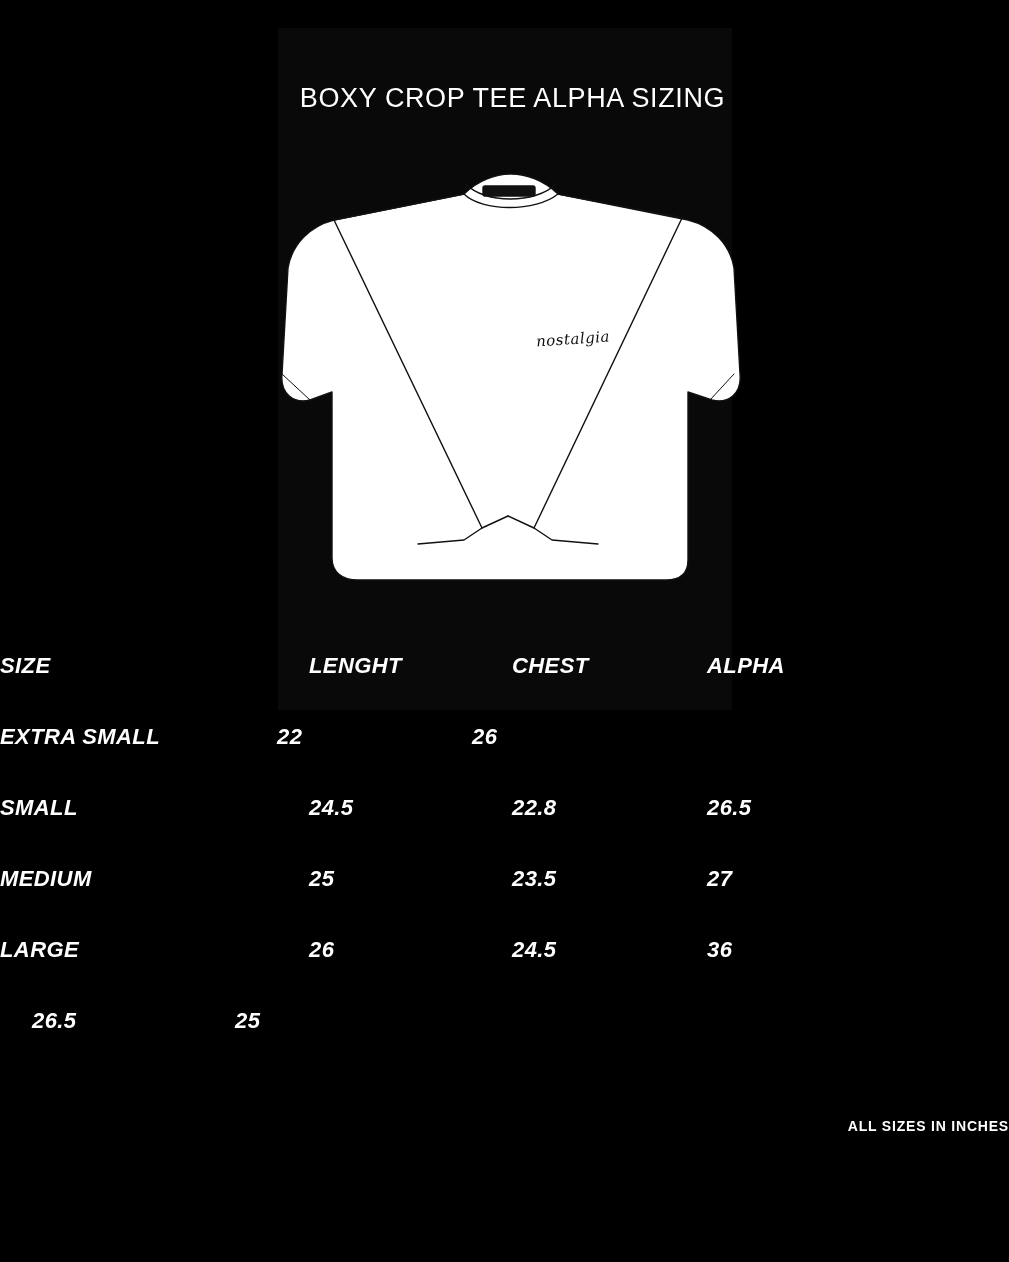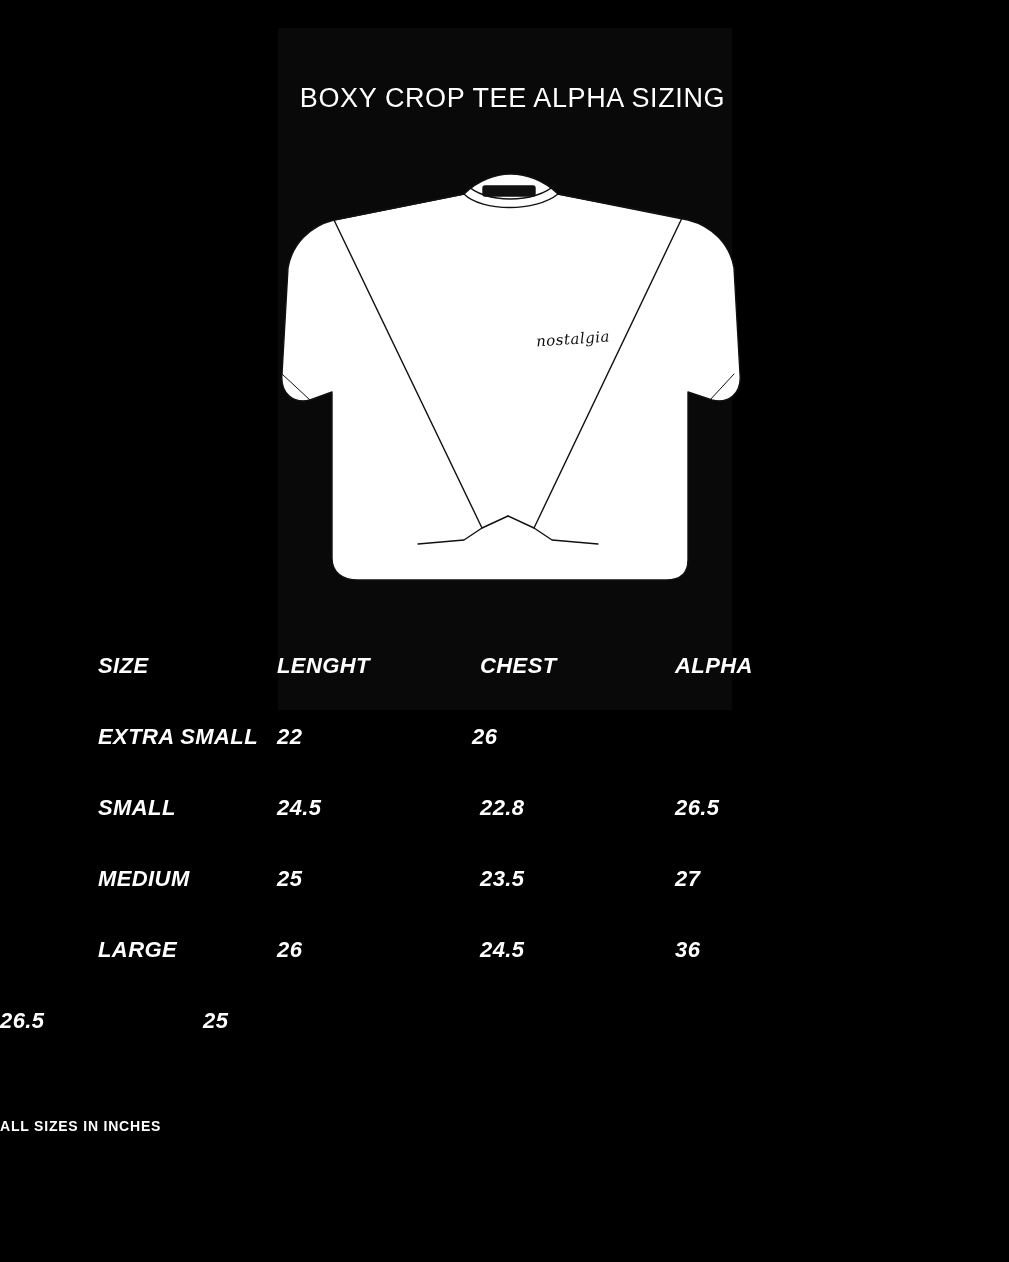--- a/index.html
+++ b/index.html
@@ -72,31 +72,31 @@
     height: 71px;
   }
   .cell {
     font-style: italic;
     font-size: 22px;
     font-weight: 700;
     letter-spacing: 0.4px;
     color: #ffffff;
     font-family: "Liberation Sans", sans-serif;
   }
-  .c0 { width: 277px; padding-left: 98px; box-sizing: border-box; }
-  .c1 { width: 203px; }
+  .c0 { width: 277px; box-sizing: border-box; }
+  .c1 { width: 203px; margin-left: 32px; }
   .c2 { width: 195px; }
   .c3 { width: 236px; }
 
   .footnote {
     position: absolute;
     left: 0;
     top: 1118px;
     width: 1009px;
-    text-align: left;
+    text-align: right;
     font-size: 14px;
     font-weight: 700;
     letter-spacing: 0.8px;
     color: #ffffff;
   }
 </style>
 </head>
 <body>
 
 <div class="hero-panel"></div>

